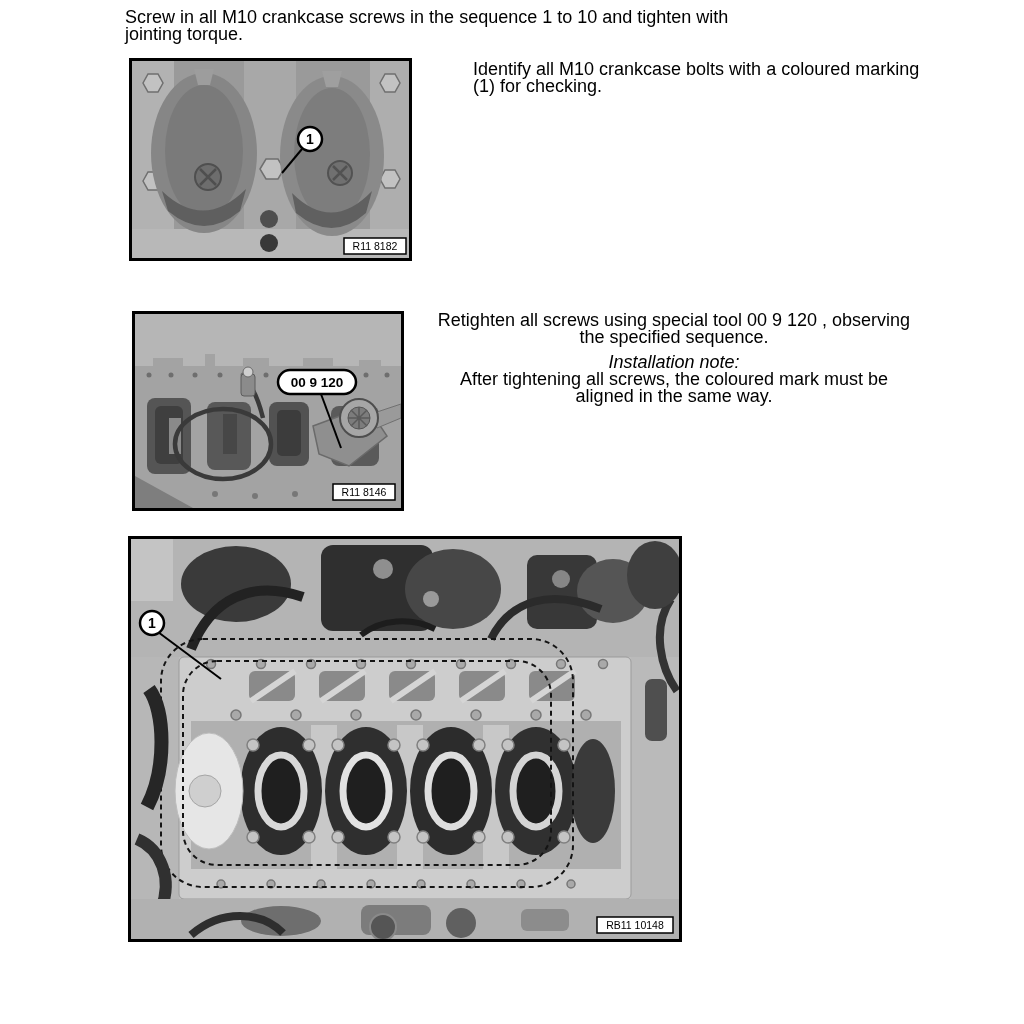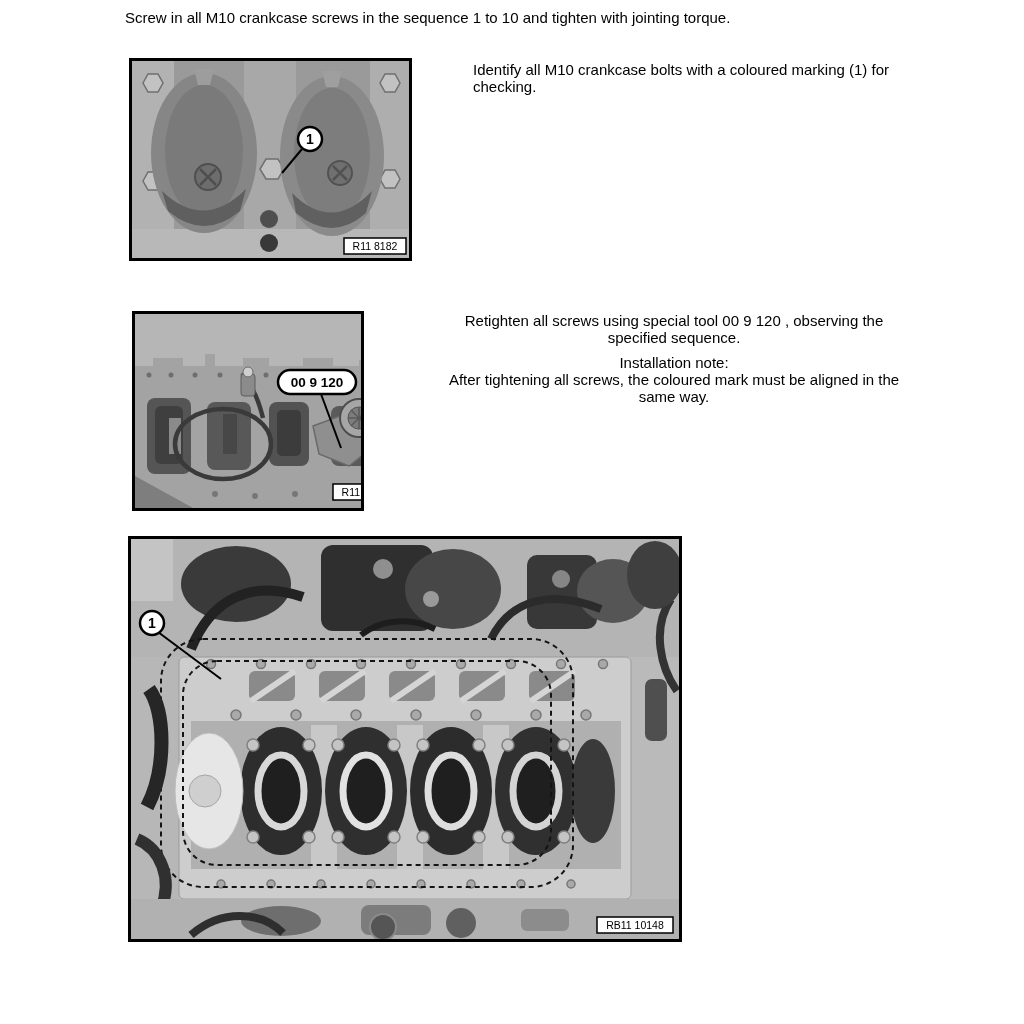--- a/index.html
+++ b/index.html
@@ -3,35 +3,35 @@
 <meta charset="utf-8">
 <style>
   * { margin:0; padding:0; box-sizing:border-box; }
   html, body {
     width:1024px; height:1024px;
     background:#ffffff;
     font-family:"Liberation Sans", sans-serif;
     color:#000;
   }
   .page { position:relative; width:1024px; height:1024px; background:#fff; overflow:hidden; }
-  .body-text { font-size:15px; line-height:17px; color:#000; }
+  .body-text { font-size:18px; line-height:17px; color:#000; }
   .fig {
     position:absolute;
     border:3px solid #000;
     background:#a9a9a9;
     overflow:hidden;
   }
   .fig svg { display:block; }
   .intro { position:absolute; left:125px; top:9px; width:640px; }
   .fig1 { left:129px; top:58px; width:283px; height:203px; }
   .txt-identify { position:absolute; left:437px; top:61px; width:472px;margin-left:36px; }
-  .fig2 { left:132px; top:311px; width:232px; height:200px; }
+  .fig2 { left:132px; top:311px; width:272px; height:200px; }
   .col-retighten { position:absolute; left:437px; top:312px; width:474px; }
   .col-retighten .para { margin-bottom:8px;text-align:center; }
-  .note-label { }
+  .note-label { font-style:italic; }
   .fig3 { left:128px; top:536px; width:554px; height:406px; }
   .bottom-block { position:absolute; left:127px; top:961px; width:700px; }
   .bottom-block .para { margin-bottom:10px; }
   .svg-ref-text { font-size:10.5px; font-family:"Liberation Sans", sans-serif; }
   .svg-callout-text { font-size:14px; font-weight:bold; font-family:"Liberation Sans", sans-serif; }
   .svg-tool-text { font-size:13.5px; font-weight:bold; font-family:"Liberation Sans", sans-serif; }
 </style>
 </head>
 <body>
 

